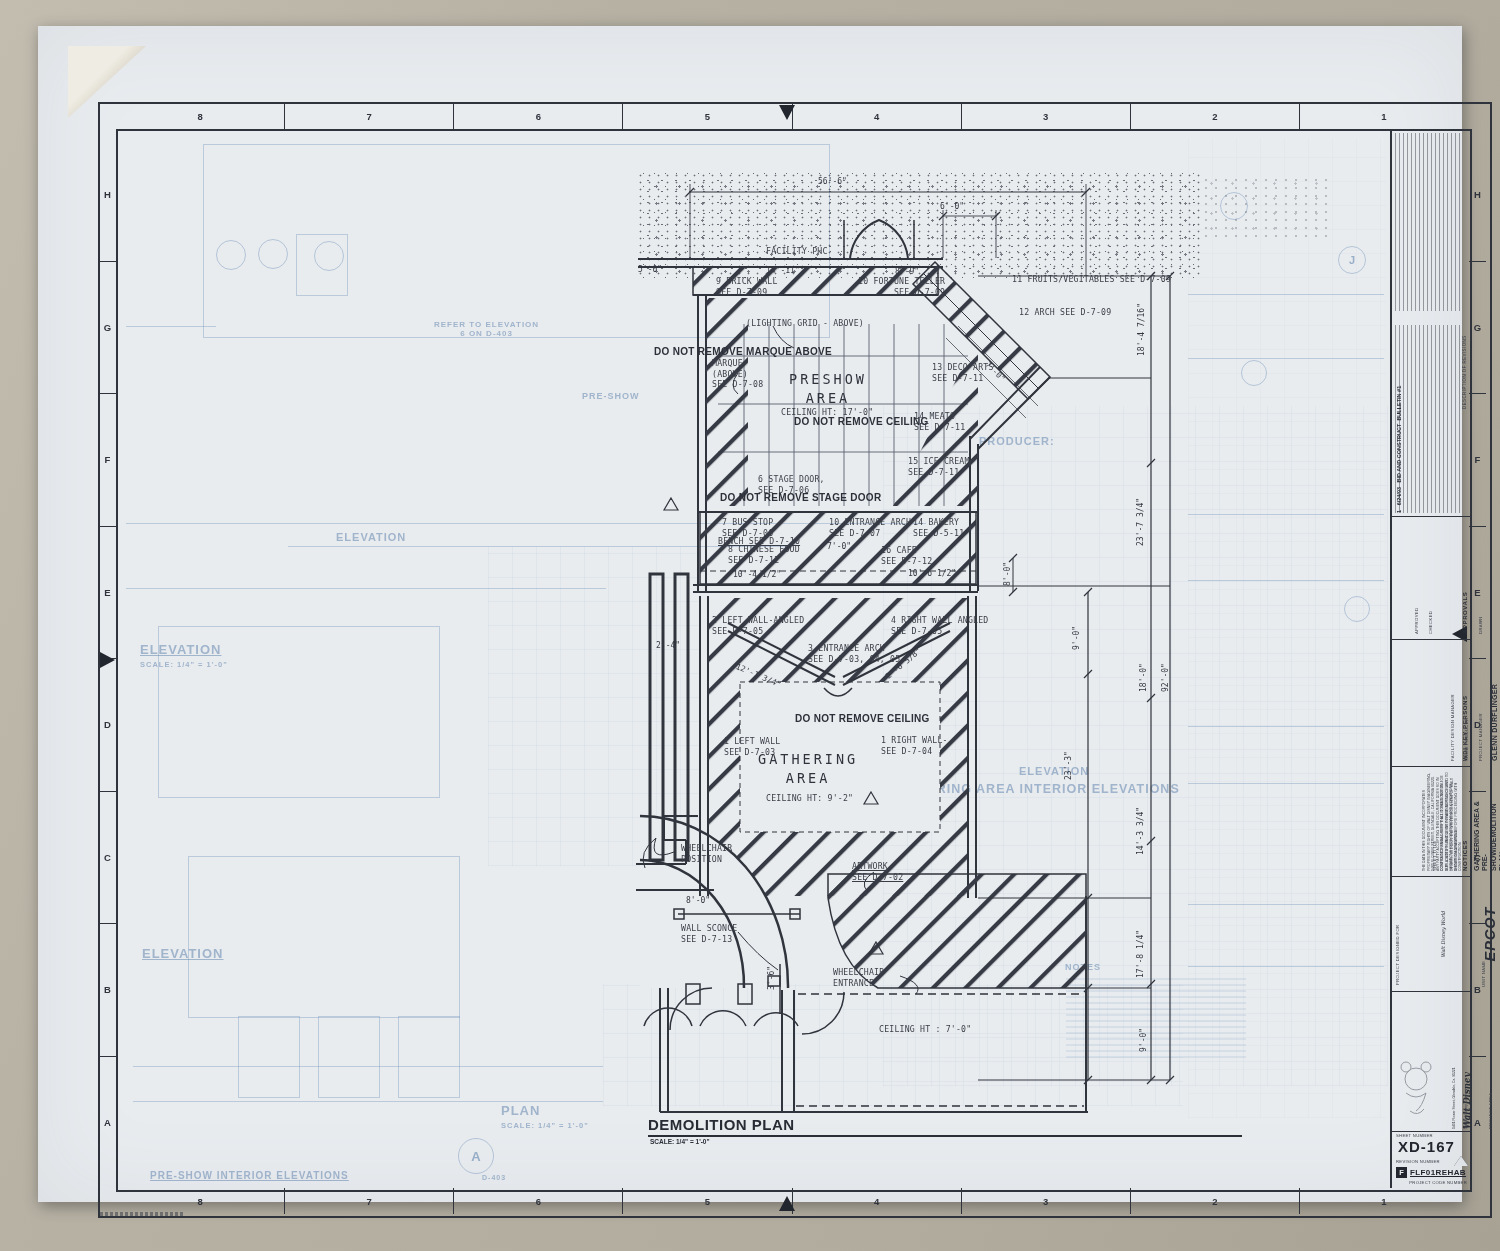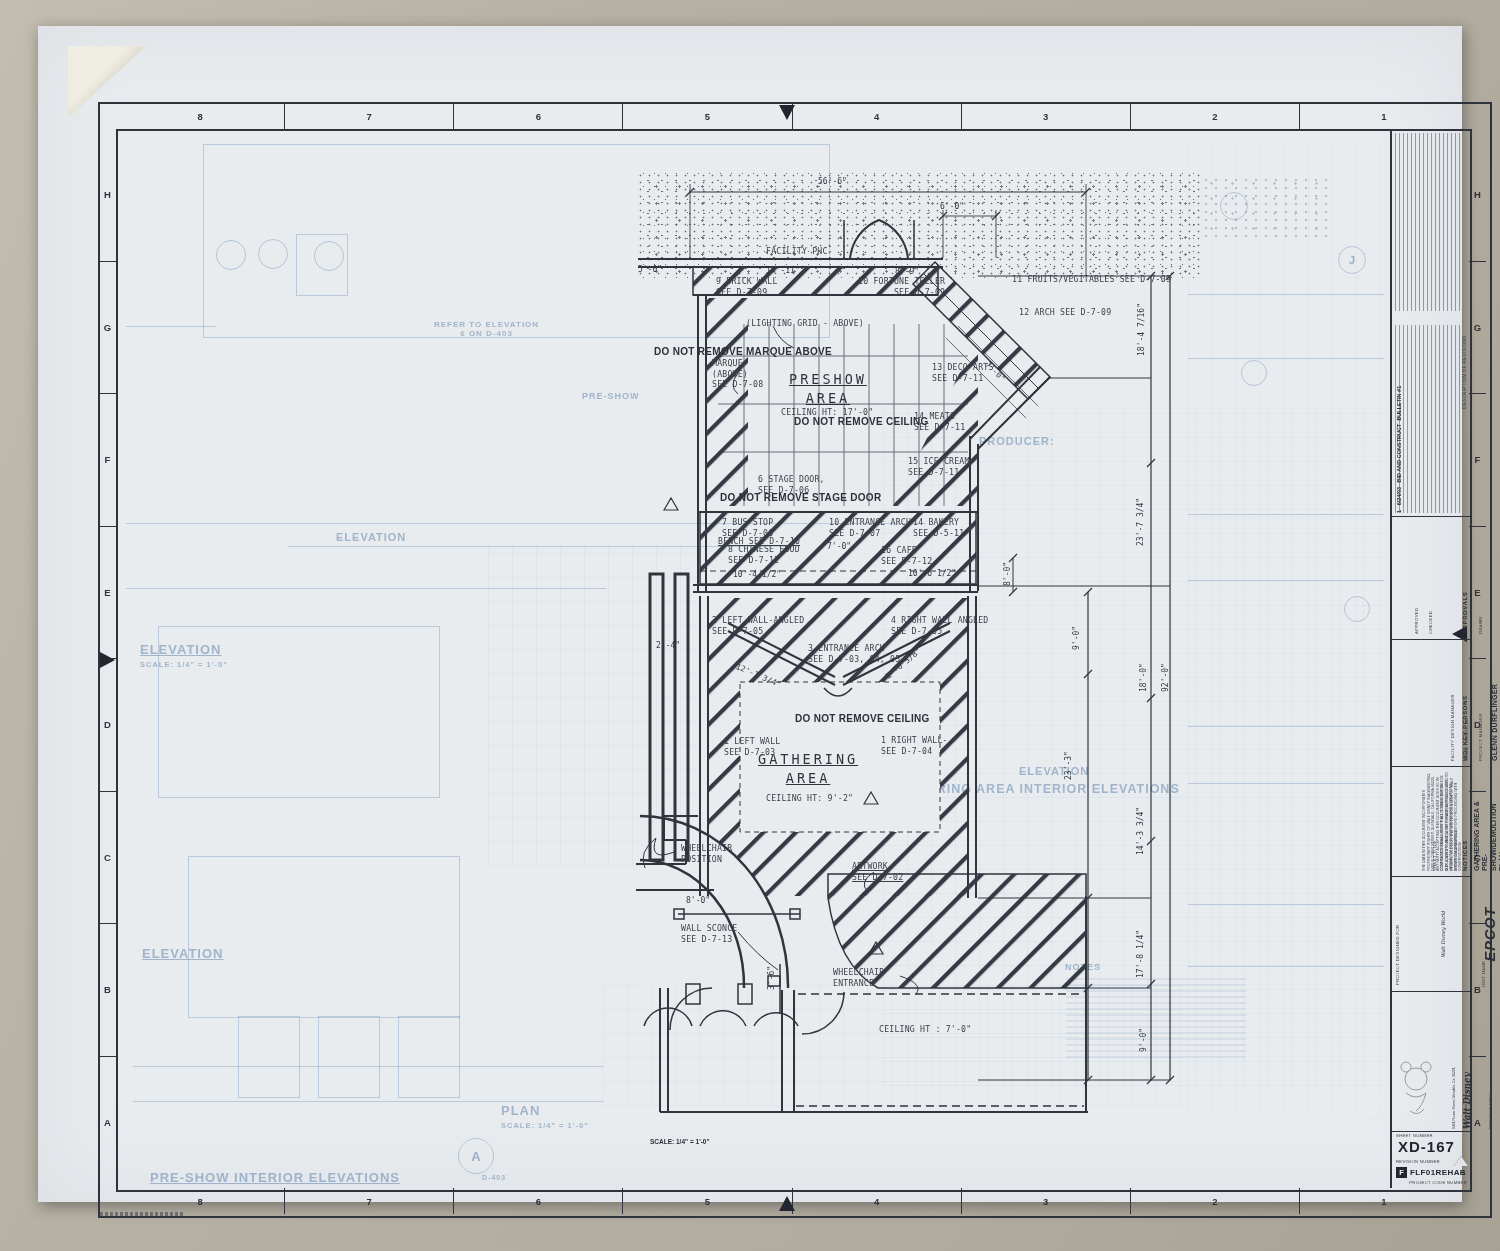--- a/index.html
+++ b/index.html
@@ -39,21 +39,21 @@
   .ul{position:absolute;color:rgba(106,140,180,.58);font-weight:bold;letter-spacing:1px;white-space:pre-line;}
   .ul.u{text-decoration:underline;}
   .ufuz{position:absolute;background:repeating-linear-gradient(180deg,rgba(112,146,186,.30) 0 2px,transparent 2px 6px);}
   
   .a{position:absolute;font-family:"DejaVu Sans Mono",monospace;font-size:8.2px;line-height:1.3;
      color:#3a3e47;white-space:pre-line;letter-spacing:.2px;}
   .adim{position:absolute;font-family:"DejaVu Sans Mono",monospace;font-size:8px;color:#343841;white-space:pre-line;}
   .ab{position:absolute;font-family:"Liberation Sans",sans-serif;font-weight:bold;font-size:10px;
      color:#2c3039;white-space:pre;letter-spacing:.3px;}
   .abig{position:absolute;font-family:"DejaVu Sans Mono",monospace;font-size:13.5px;letter-spacing:3px;
-     color:#2f333c;white-space:pre-line;text-align:center;text-decoration:underline;line-height:1.4;}
+     color:#2f333c;white-space:pre-line;text-align:center;line-height:1.4;}
   .au{text-decoration:underline;}
   .r90{transform:rotate(-90deg);transform-origin:left top;}
   .r45{transform:rotate(45deg);transform-origin:left top;}
   .r25{transform:rotate(23deg);transform-origin:left top;}
   .rm40{transform:rotate(-40deg);transform-origin:left top;}
   .ptitle{position:absolute;font-family:"Liberation Sans",sans-serif;font-weight:bold;font-size:15px;
      color:#272b34;width:594px;border-bottom:2.5px solid #2a2e37;padding-bottom:2px;letter-spacing:.5px;}
   .pscale{position:absolute;font-family:"Liberation Sans",sans-serif;font-weight:bold;font-size:6.5px;color:#2c3039;}
   .plansvg{position:absolute;left:0;top:0;}
   .stipple{position:absolute;left:598px;top:146px;width:566px;height:106px;opacity:.72;
@@ -82,21 +82,21 @@
   .wdi-script{font-family:"DejaVu Serif",serif;font-style:italic;font-weight:bold;line-height:1.15;}
   .wdi-l1{font-size:8.5px;}
   .tb-id{position:absolute;left:0;top:1002px;width:78px;height:57px;font-family:"Liberation Sans",sans-serif;}
   .idlab{font-size:4.2px;color:#3a3e47;padding:2px 0 0 4px;letter-spacing:.3px;}
   .idnum{font-size:15px;font-weight:bold;letter-spacing:1px;padding-left:6px;color:#23262e;}
   .idrow{display:flex;align-items:center;gap:3px;padding:1px 2px 0 4px;}
   .tri2{width:0;height:0;border-left:7px solid transparent;border-right:7px solid transparent;border-bottom:10px solid #dfe3e7;
         position:relative;filter:drop-shadow(0 0 .7px #2f333c);}
   .fbox{background:#23262e;color:#eef0f3;font-weight:bold;font-size:7.5px;width:11px;height:11px;
         display:flex;align-items:center;justify-content:center;}
-  .codetxt{font-size:8px;font-weight:bold;letter-spacing:.4px;color:#23262e;}
+  .codetxt{font-size:8px;font-weight:bold;letter-spacing:.4px;color:#23262e;text-decoration:underline;}
 </style>
 </head>
 <body>
 
 <div id="photo">
   <div id="sheet">
 
     <div class="ugrid" style="left:845px;top:380px;width:505px;height:680px;"></div>
     <div class="ugrid" style="left:450px;top:520px;width:212px;height:320px;"></div>
     <div class="ugrid" style="left:565px;top:958px;width:580px;height:122px;"></div>
@@ -132,21 +132,21 @@
 
     <div class="ul u" style="left:102px;top:616px;font-size:13px;">ELEVATION</div>
     <div class="ul" style="left:102px;top:634px;font-size:7.5px;">SCALE: 1/4" = 1'-0"</div>
     <div class="ul" style="left:396px;top:294px;font-size:8px;text-align:center;">REFER TO ELEVATION
 6 ON D-403</div>
     <div class="ul u" style="left:104px;top:920px;font-size:13px;">ELEVATION</div>
     <div class="ul" style="left:298px;top:505px;font-size:11px;">ELEVATION</div>
     <div class="ul" style="left:941px;top:409px;font-size:11px;">PRODUCER:</div>
     <div class="ul" style="left:981px;top:739px;font-size:11px;">ELEVATION</div>
     <div class="ul" style="left:851px;top:756px;font-size:12.5px;">GATHERING AREA INTERIOR ELEVATIONS</div>
-    <div class="ul u" style="left:112px;top:1144px;font-size:13px;">PRE-SHOW INTERIOR ELEVATIONS</div>
+    <div class="ul u" style="left:112px;top:1144px;font-size:10px;">PRE-SHOW INTERIOR ELEVATIONS</div>
     <div class="ul" style="left:463px;top:1077px;font-size:13px;">PLAN</div>
     <div class="ul" style="left:463px;top:1095px;font-size:7.5px;">SCALE: 1/4" = 1'-0"</div>
     <div class="ul" style="left:1027px;top:936px;font-size:9px;">NOTES</div>
     <div class="ul" style="left:544px;top:365px;font-size:9px;">PRE-SHOW</div>
     <div class="ucirc" style="left:420px;top:1112px;width:34px;height:34px;font-size:13px;">A</div>
     <div class="ul" style="left:444px;top:1148px;font-size:7px;">D-403</div>
     <div class="ucirc" style="left:1300px;top:220px;width:26px;height:26px;font-size:11px;">J</div>
 
     <div class="stipple"></div>
     <div class="stipple2"></div>
@@ -298,20 +298,21 @@
     <div class="a" style="left:795px;top:941px;">WHEELCHAIR
 ENTRANCE</div>
     <div class="a" style="left:841px;top:998px;">CEILING HT : 7'-0"</div>
     <div class="adim r90" style="left:1099px;top:330px;">18'-4 7/16"</div>
     <div class="adim r90" style="left:1098px;top:520px;">23'-7 3/4"</div>
     <div class="adim r90" style="left:1101px;top:666px;">18'-0"</div>
     <div class="adim r90" style="left:1123px;top:666px;">92'-0"</div>
     <div class="adim r90" style="left:1098px;top:829px;">14'-3 3/4"</div>
     <div class="adim r90" style="left:1098px;top:952px;">17'-8 1/4"</div>
     <div class="adim r90" style="left:1101px;top:1026px;">9'-0"</div>
+    <div class="ptitle" style="left:610px;top:1090px;">DEMOLITION PLAN</div>
     <div class="pscale" style="left:612px;top:1112px;">SCALE: 1/4" = 1'-0"</div>
 
     <div class="ob"></div>
     <div class="ib"></div>
     <div class="strip h top">
       <span class="c">8</span>
       <span class="c">7</span>
       <span class="c">6</span>
       <span class="c">5</span>
       <span class="c">4</span>

